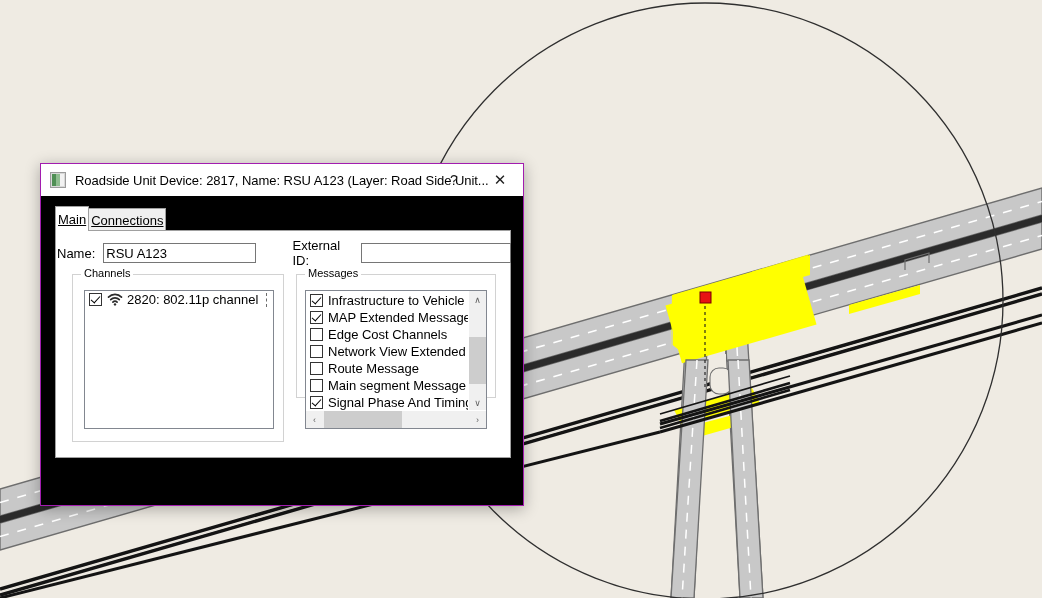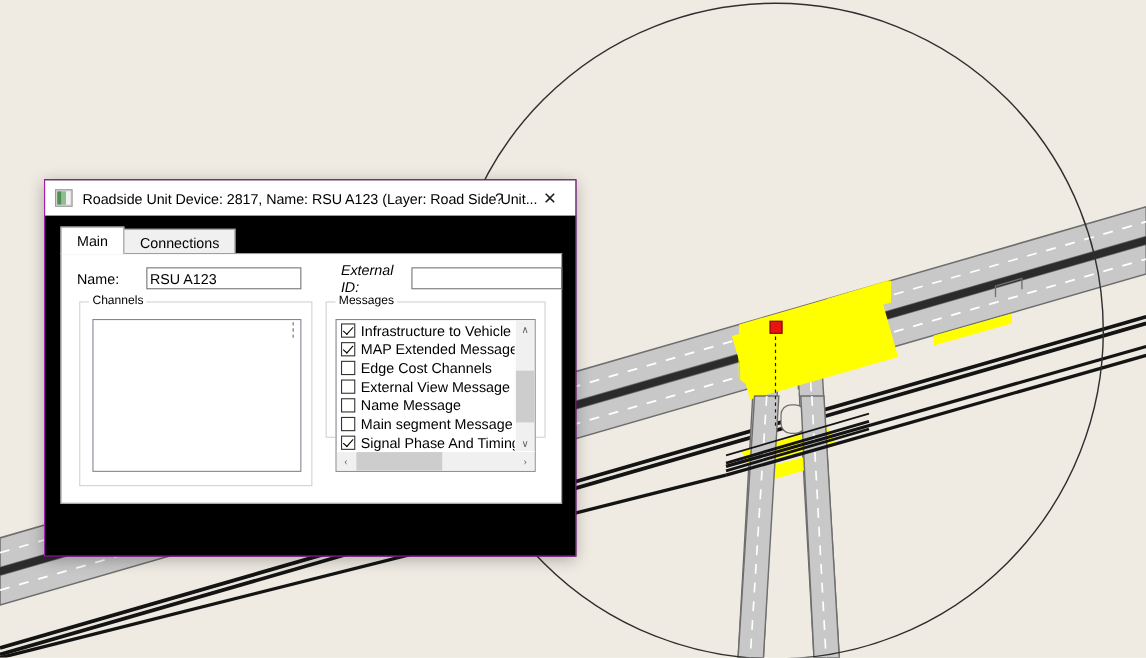--- a/index.html
+++ b/index.html
@@ -86,30 +86,31 @@
   #tabstrip {
     position: absolute;
     left: 14px;
     top: 43px;
     height: 24px;
     display: flex;
     align-items: flex-end;
   }
   .tab {
     height: 23px;
-    padding: 0 14px;
+    padding: 0 2px;
     font-size: 13px;
     color: #000;
     background: #f0f0f0;
     border: 1px solid #a0a0a0;
     border-bottom: none;
     display: flex;
     align-items: center;
     box-sizing: border-box;
     position: relative;
+    text-decoration: underline;
   }
   .tab.active {
     background: #ffffff;
     height: 25px;
     z-index: 3;
   }
   .tab:not(.active) {
     background: #f0f0f0;
     margin-left: -1px;
   }
@@ -132,34 +133,34 @@
     top: 10px;
     width: 454px;
     height: 24px;
     display: flex;
     align-items: center;
   }
   .lbl {
     font-size: 13px;
     color: #000;
   }
-  #name-label { margin-left: 13px; }
+  #name-label { }
   .txtbox {
     height: 20px;
     border: 1px solid #767676;
     background: #fff;
     box-sizing: border-box;
     font-size: 13px;
     color: #000;
     padding: 0 2px;
     display: flex;
     align-items: center;
   }
-  #name-input { width: 170px; margin-left: 25px; }
-  #extid-label { margin-left: 36px; font-style: italic; }
+  #name-input { width: 170px; margin-left: 8px; }
+  #extid-label { margin-left: 36px; }
   #extid-input { width: 166px; margin-left: 8px; }
 
   
   .groupbox {
     position: absolute;
     border: 1px solid #d2d2d2;
     box-sizing: border-box;
   }
   .groupbox > .gb-title {
     position: absolute;
@@ -389,20 +390,32 @@
         <div class="txtbox" id="name-input">RSU A123</div>
         <span class="lbl" id="extid-label">External ID:</span>
         <div class="txtbox" id="extid-input"></div>
       </div>
 
       <div class="groupbox" id="grp-channels">
         <span class="gb-title">Channels</span>
         <div class="listbox" id="list-channels">
           <div id="chan-focus"></div>
 
+          <div class="litem">
+            <span class="cb checked"></span>
+            <span class="wifi">
+              <svg viewBox="0 0 16 13" width="16" height="13">
+                <path d="M1.5,4.2 A9,9 0 0 1 14.5,4.2" fill="none" stroke="#2b2b2b" stroke-width="1.7" stroke-linecap="round"></path>
+                <path d="M3.7,6.7 A6,6 0 0 1 12.3,6.7" fill="none" stroke="#2b2b2b" stroke-width="1.7" stroke-linecap="round"></path>
+                <path d="M5.9,9.2 A3,3 0 0 1 10.1,9.2" fill="none" stroke="#2b2b2b" stroke-width="1.7" stroke-linecap="round"></path>
+                <circle cx="8" cy="11.4" r="1.2" fill="#2b2b2b"></circle>
+              </svg>
+            </span>
+            <span class="itxt">2820: 802.11p channel</span>
+          </div>
 
 
         </div>
       </div>
 
       <div class="groupbox" id="grp-messages">
         <span class="gb-title">Messages</span>
         <div class="listbox" id="list-messages">
 
           <div style="position:absolute;left:0;top:1px;right:17px;bottom:17px;overflow:hidden;">
@@ -413,25 +426,25 @@
             <div class="litem">
               <span class="cb checked"></span>
               <span class="itxt">MAP Extended Message</span>
             </div>
             <div class="litem">
               <span class="cb"></span>
               <span class="itxt">Edge Cost Channels</span>
             </div>
             <div class="litem">
               <span class="cb"></span>
-              <span class="itxt">External View Message</span>
+              <span class="itxt">Network View Extended</span>
             </div>
             <div class="litem">
               <span class="cb"></span>
-              <span class="itxt">Name Message</span>
+              <span class="itxt">Route Message</span>
             </div>
             <div class="litem">
               <span class="cb"></span>
               <span class="itxt">Main segment Message</span>
             </div>
             <div class="litem">
               <span class="cb checked"></span>
               <span class="itxt">Signal Phase And Timing Exte</span>
             </div>
           </div>

